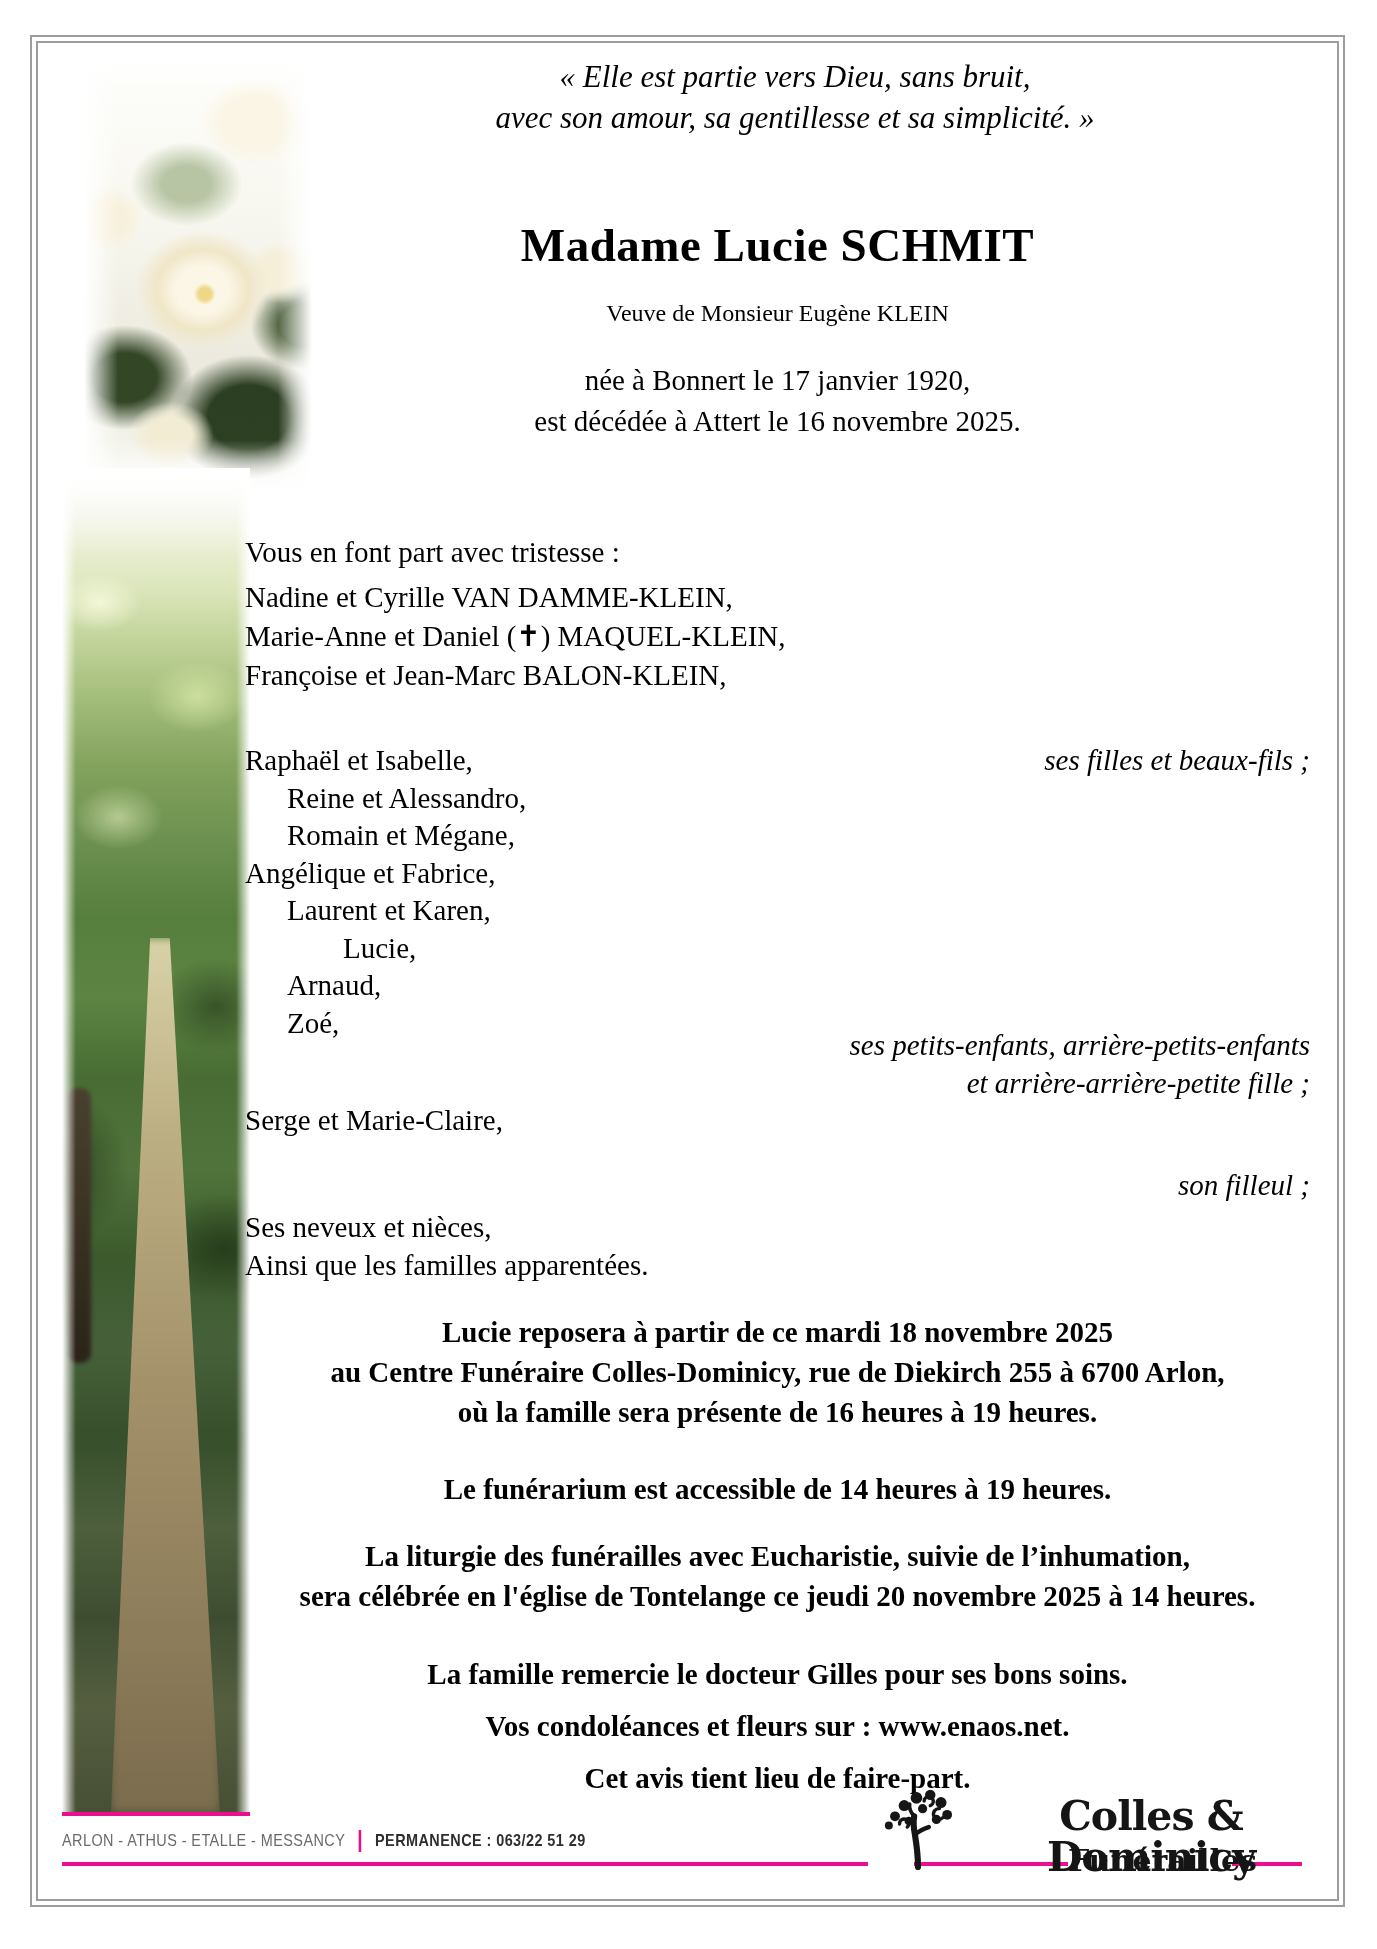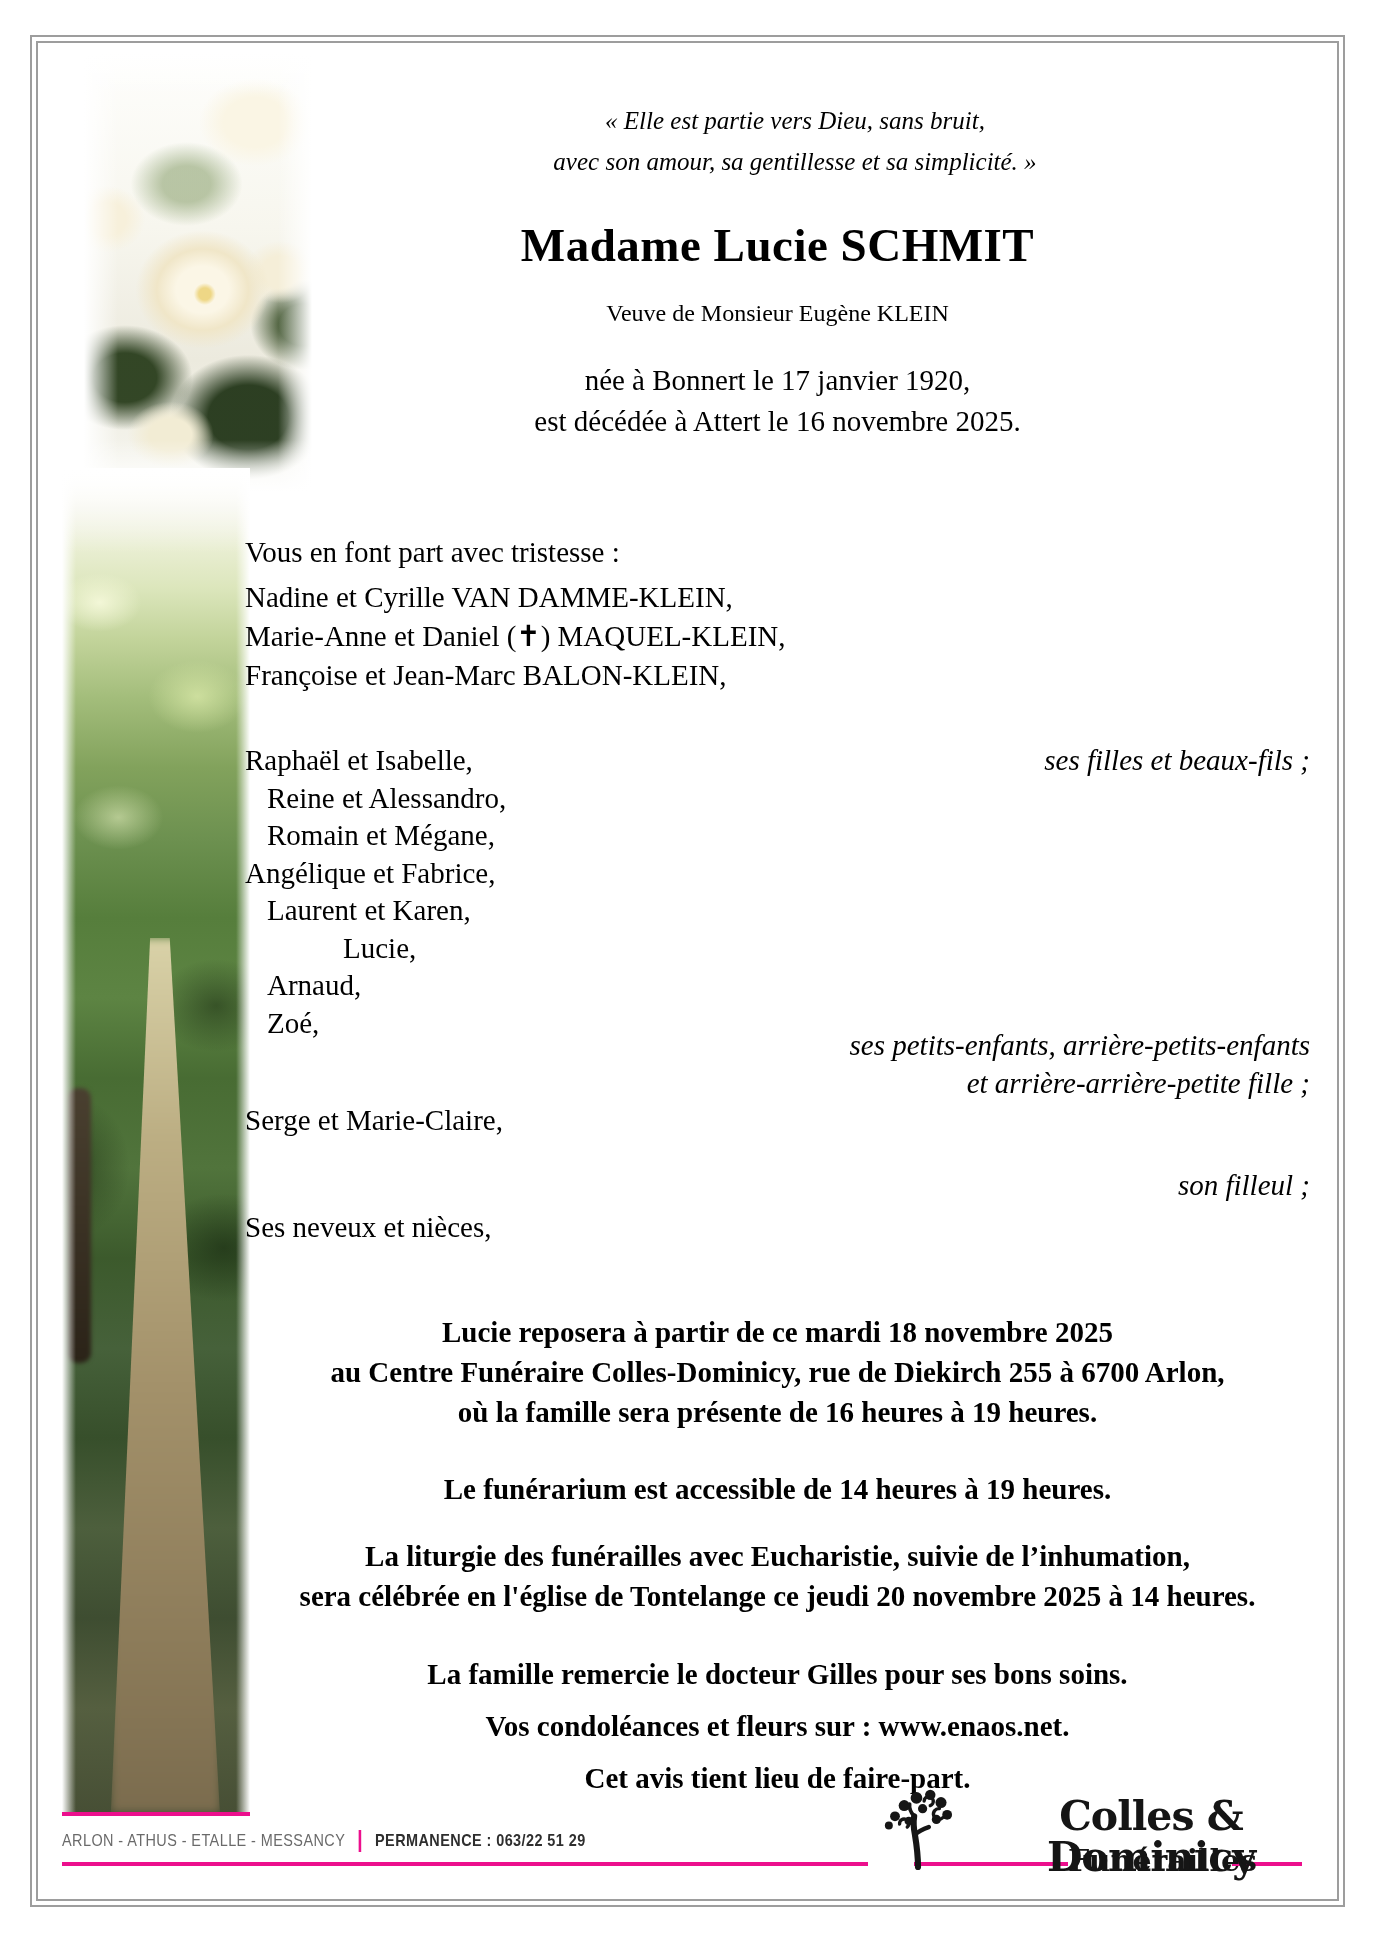--- a/index.html
+++ b/index.html
@@ -51,30 +51,30 @@
       linear-gradient(180deg,#fff 0,rgba(255,255,255,0) 85px),
       linear-gradient(90deg,#fff 0,rgba(255,255,255,0) 14px),
       linear-gradient(270deg,#fff 0,rgba(255,255,255,0) 14px);}
   .photo-underline{position:absolute;left:62px;top:1812px;width:188px;height:4px;background:var(--accent,#ec0f8d);}
   
   .abs{position:absolute;}
   .col{left:245px;width:1065px;}
   .center{text-align:center;}
   .right{text-align:right;}
   .it{font-style:italic;}
-  .quote{left:280px;width:1030px;top:56px;font-size:25px;line-height:41px;font-style:italic;text-align:center;margin-top:44px;}
+  .quote{left:280px;width:1030px;top:56px;font-size:31px;line-height:41px;font-style:italic;text-align:center;}
   .title{top:218px;font-size:47px;font-weight:bold;letter-spacing:.5px;}
   .widow{top:300px;font-size:24px;}
   .dates{top:360px;font-size:29px;line-height:41px;}
   .body-txt{font-size:29px;}
   .intro{top:536px;}
   .daughters{top:578px;line-height:39px;}
   .note1{top:700px;margin-top:44px;}
   .grandkids{top:742px;line-height:37.5px;}
-  .ind1{padding-left:22px;}
+  .ind1{padding-left:42px;}
   .ind2{padding-left:98px;}
   .note2{top:1026px;line-height:38px;}
   .godson{top:1104px;}
   .note3{top:1150px;margin-top:19px;}
   .relatives{top:1208px;line-height:38px;}
   .bold-block{font-weight:bold;font-size:29px;line-height:40px;}
   .wake{top:1312px;}
   .funerarium{top:1469px;}
   .liturgy{top:1536px;}
   .thanks{top:1654px;}
@@ -143,20 +143,21 @@
   <div class="abs col body-txt right it note2">
     <div>ses petits-enfants, arrière-petits-enfants</div>
     <div>et arrière-arrière-petite fille ;</div>
   </div>
 
   <div class="abs col body-txt godson">Serge et Marie-Claire,</div>
   <div class="abs col body-txt right it note3">son filleul ;</div>
 
   <div class="abs col body-txt relatives">
     <div>Ses neveux et nièces,</div>
+    <div>Ainsi que les familles apparentées.</div>
   </div>
 
   <div class="abs col center bold-block wake">
     <div>Lucie reposera à partir de ce mardi 18 novembre 2025</div>
     <div>au Centre Funéraire Colles-Dominicy, rue de Diekirch 255 à 6700 Arlon,</div>
     <div>où la famille sera présente de 16 heures à 19 heures.</div>
   </div>
   <div class="abs col center bold-block funerarium">Le funérarium est accessible de 14 heures à 19 heures.</div>
   <div class="abs col center bold-block liturgy">
     <div>La liturgie des funérailles avec Eucharistie, suivie de l’inhumation,</div>

